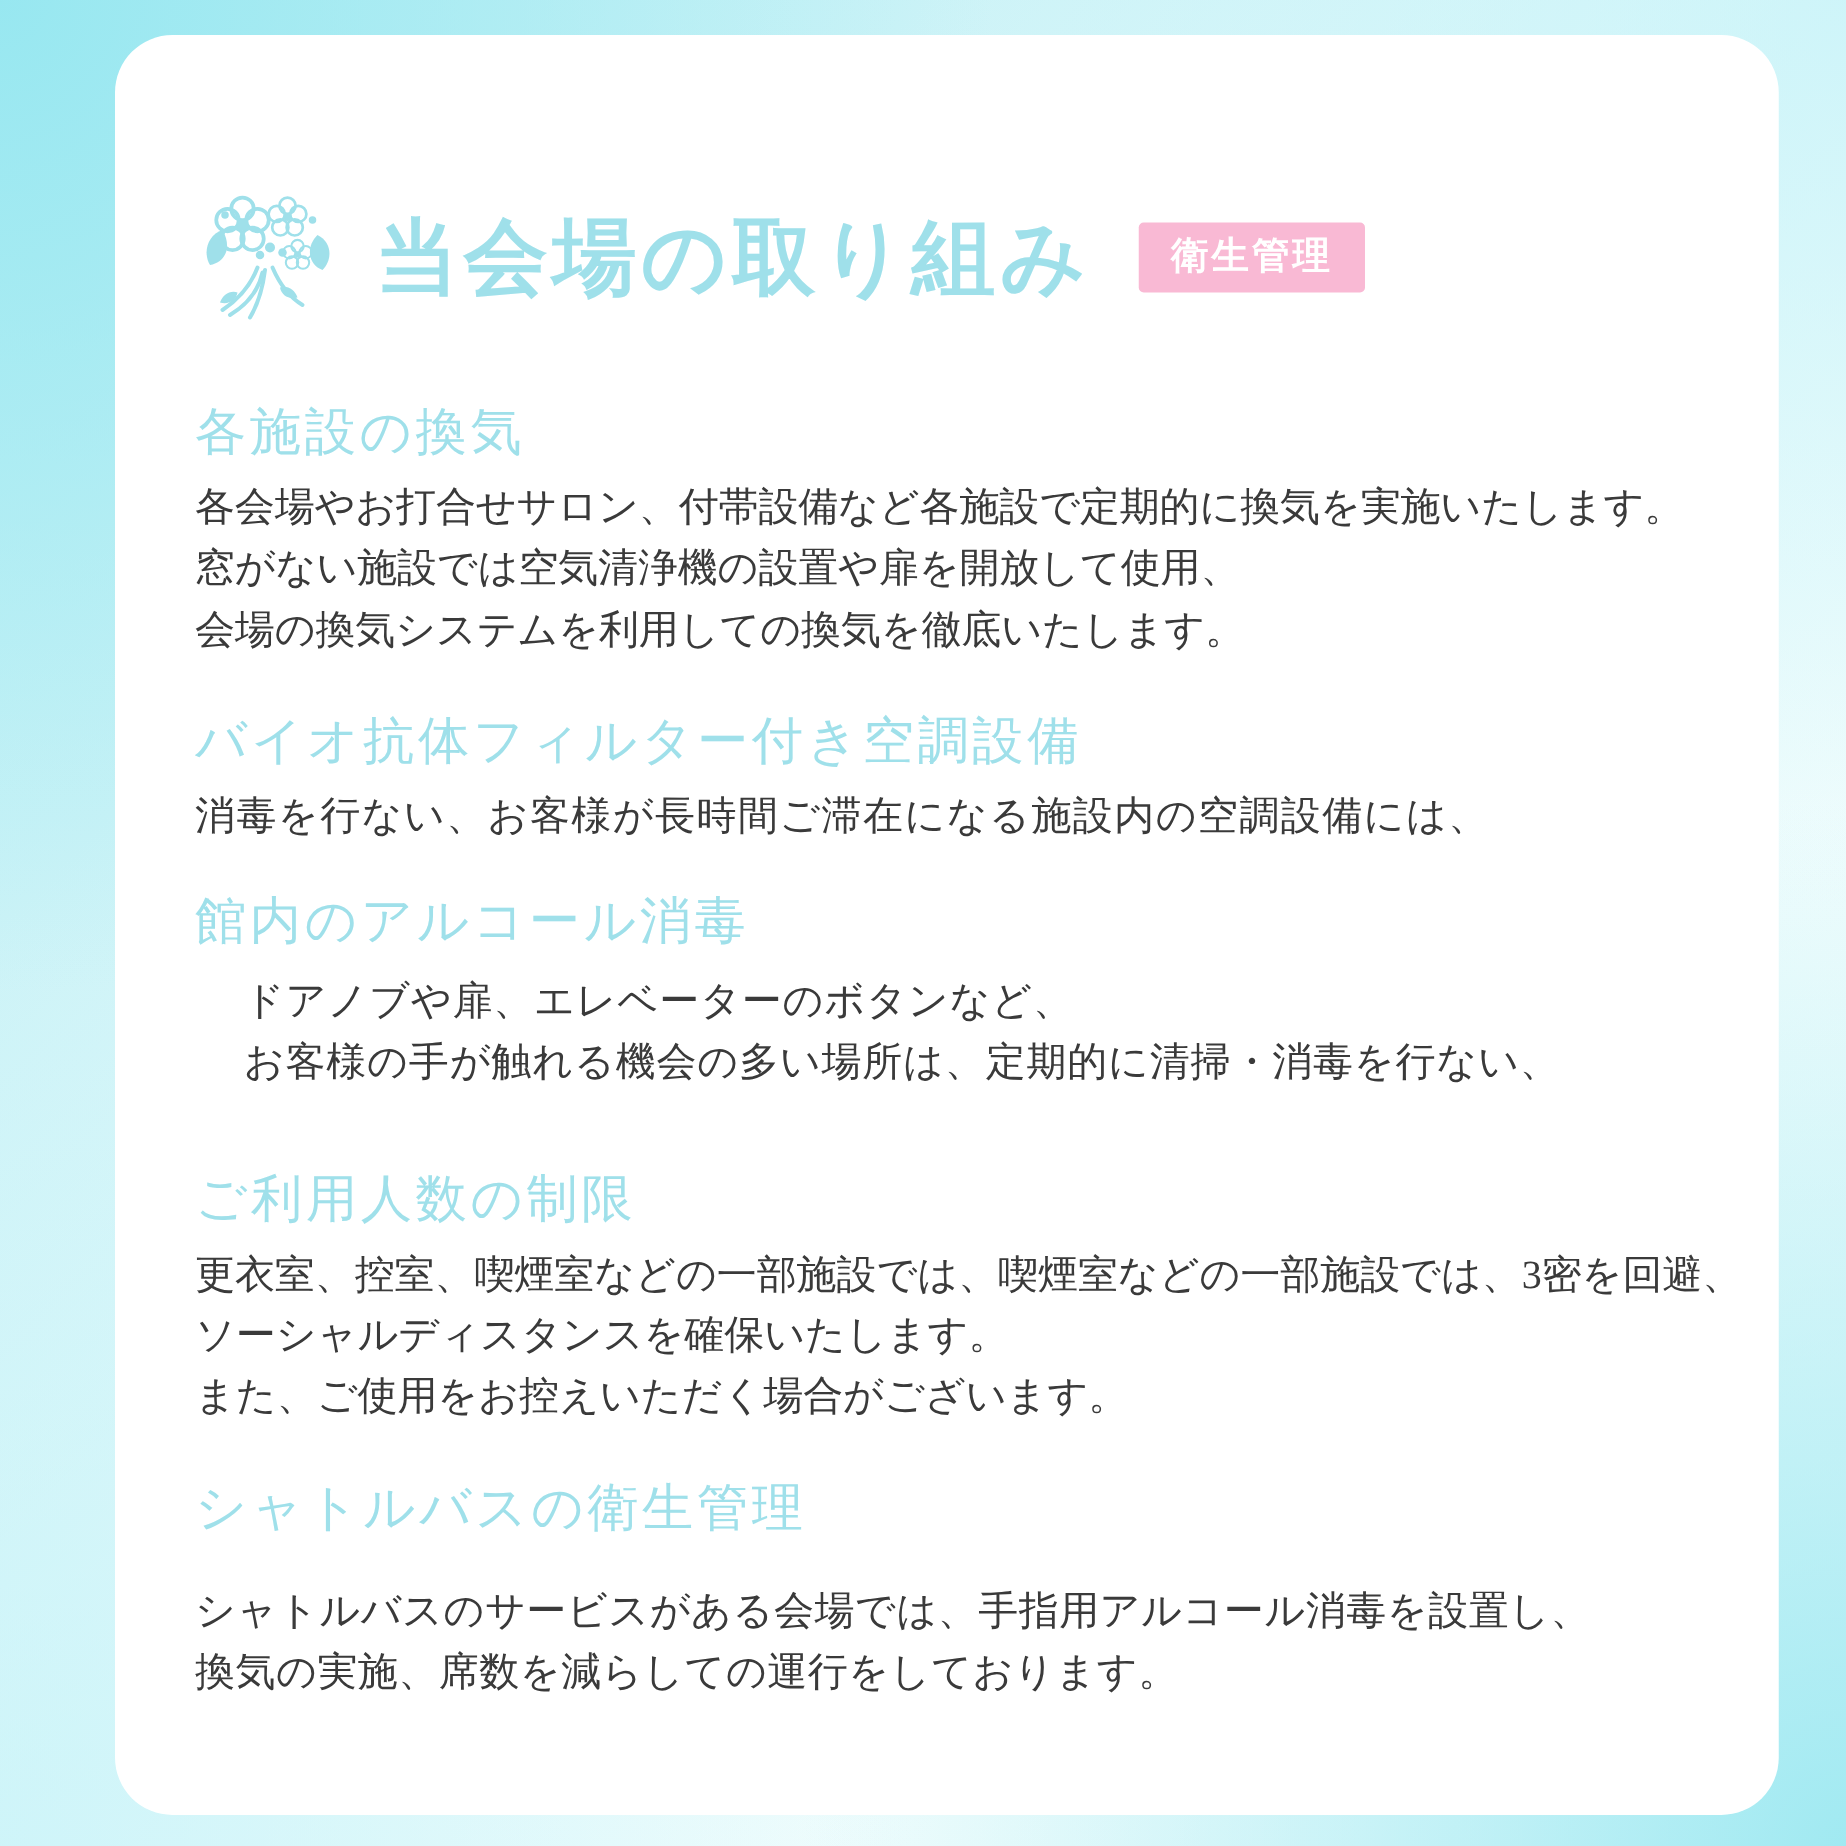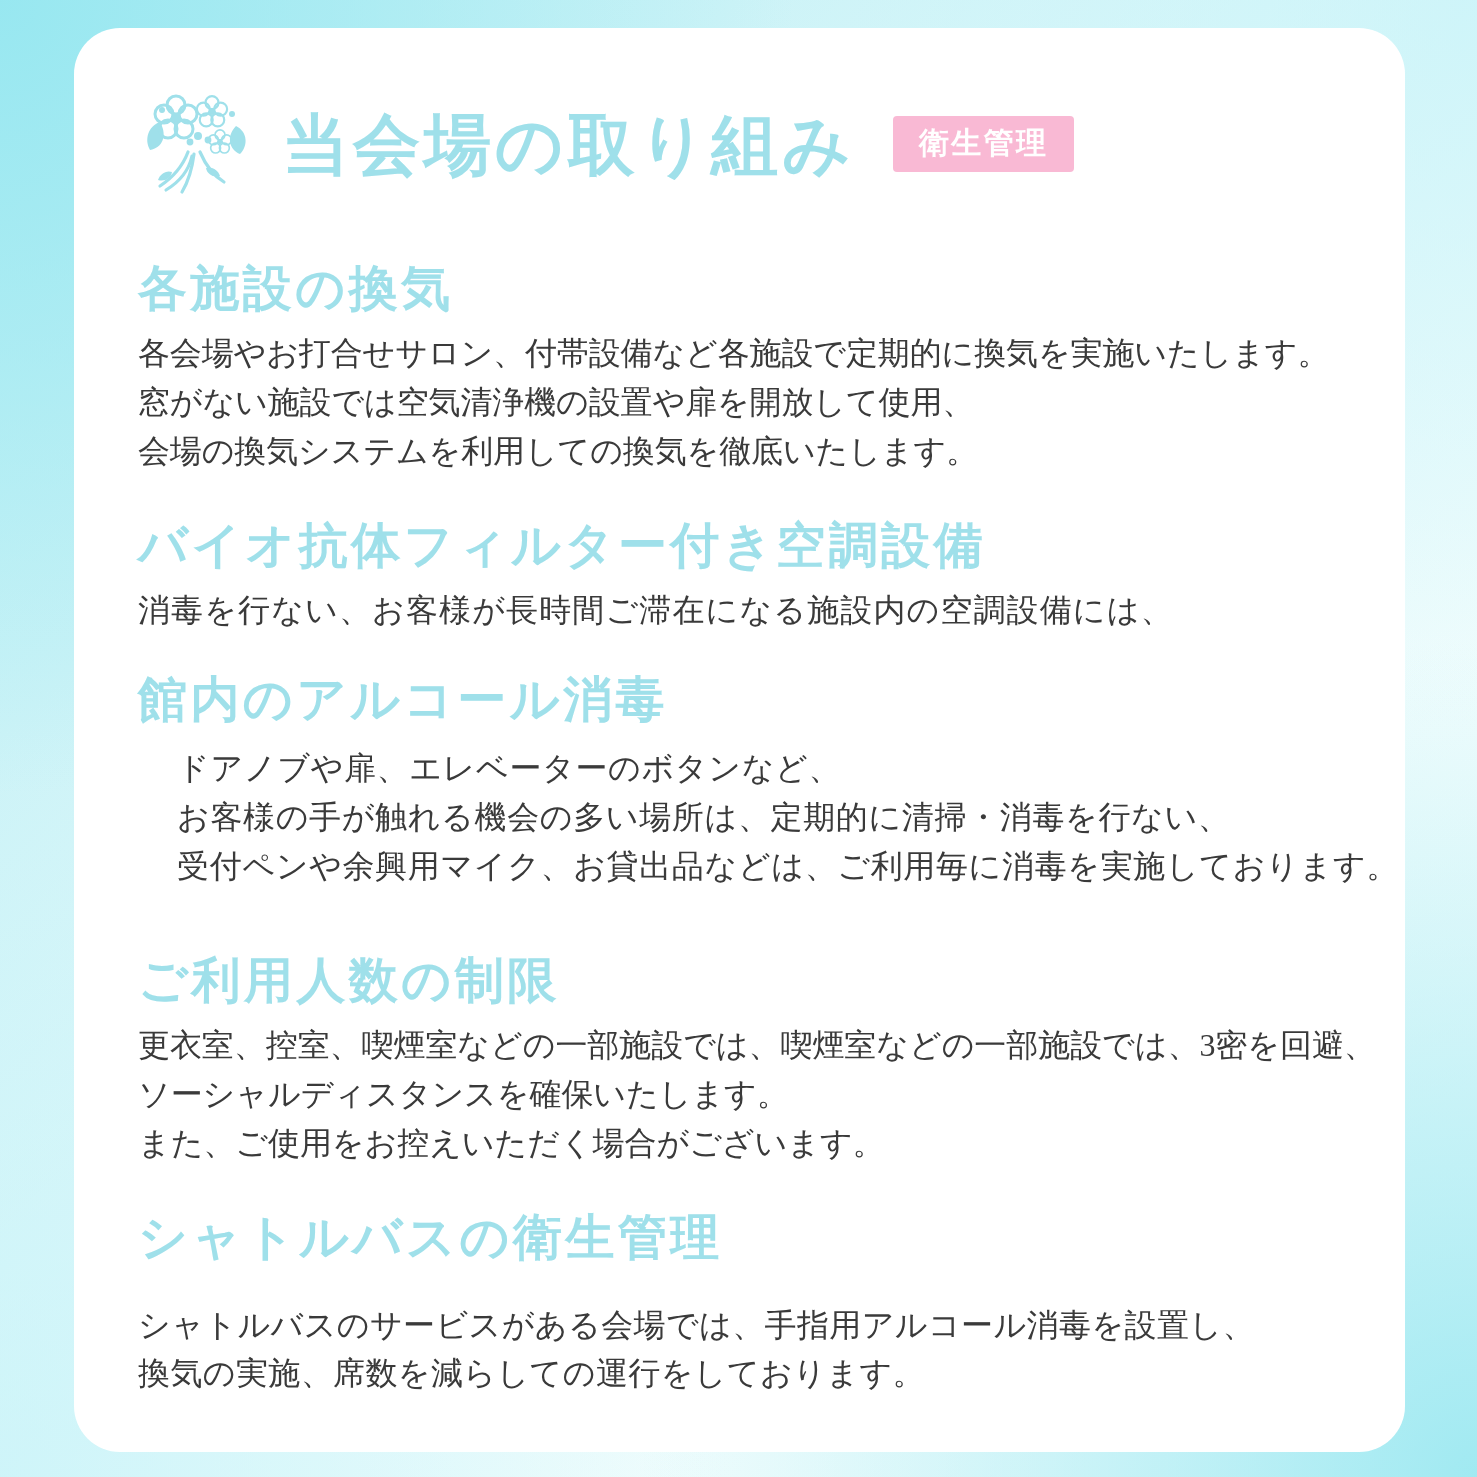--- a/index.html
+++ b/index.html
@@ -27,28 +27,28 @@
     inset: 0;
     background:
       radial-gradient(circle at 0% 0%, rgba(150,231,240,0.95) 0%, rgba(150,231,240,0) 38%),
       radial-gradient(circle at 100% 100%, rgba(150,231,240,0.9) 0%, rgba(150,231,240,0) 40%),
       radial-gradient(circle at 100% 0%, rgba(198,243,248,0.7) 0%, rgba(198,243,248,0) 35%),
       radial-gradient(circle at 0% 100%, rgba(198,243,248,0.7) 0%, rgba(198,243,248,0) 35%);
     pointer-events: none;
   }
   #card {
     position: absolute;
-    left: 74px;
+    left: 92px;
     top: 28px;
     width: 1331px;
     height: 1424px;
     background: #ffffff;
     border-radius: 46px;
     box-sizing: border-box;
-    padding: 28px 58px 40px 58px;
+    padding: 90px 58px 40px 58px;
   }
   
   .header {
     display: flex;
     align-items: center;
     gap: 18px;
     margin: 18px 0 0 0;
     height: 140px;
   }
   .bouquet-icon {
@@ -80,22 +80,22 @@
   
   .sections {
     margin-top: 44px;
     padding-left: 6px;
   }
   .section {
     margin-bottom: 34px;
   }
   .section:last-child { margin-bottom: 0; }
   .section-title {
-    font-size: 49px;
-    font-weight: 700;
+    font-size: 41px;
+    font-weight: 400;
     color: #9fe0ea;
     letter-spacing: 0.07em;
     line-height: 1.25;
     margin-bottom: 10px;
   }
   .section-body {
     font-size: 32px;
     color: #3a3a3a;
     line-height: 1.52;
     letter-spacing: 0.01em;
@@ -198,21 +198,20 @@
         <div class="section-body">
           <div>消毒を行ない、お客様が長時間ご滞在になる施設内の空調設備には、</div>
         </div>
       </div>
 
       <div class="section sec-2">
         <div class="section-title">館内のアルコール消毒</div>
         <div class="section-body">
           <div>ドアノブや扉、エレベーターのボタンなど、</div>
           <div>お客様の手が触れる機会の多い場所は、定期的に清掃・消毒を行ない、</div>
-          <div>受付ペンや余興用マイク、お貸出品などは、ご利用毎に消毒を実施しております。</div>
         </div>
       </div>
 
       <div class="section sec-3">
         <div class="section-title">ご利用人数の制限</div>
         <div class="section-body">
           <div>更衣室、控室、喫煙室などの一部施設では、喫煙室などの一部施設では、3密を回避、</div>
           <div>ソーシャルディスタンスを確保いたします。</div>
           <div>また、ご使用をお控えいただく場合がございます。</div>
         </div>

